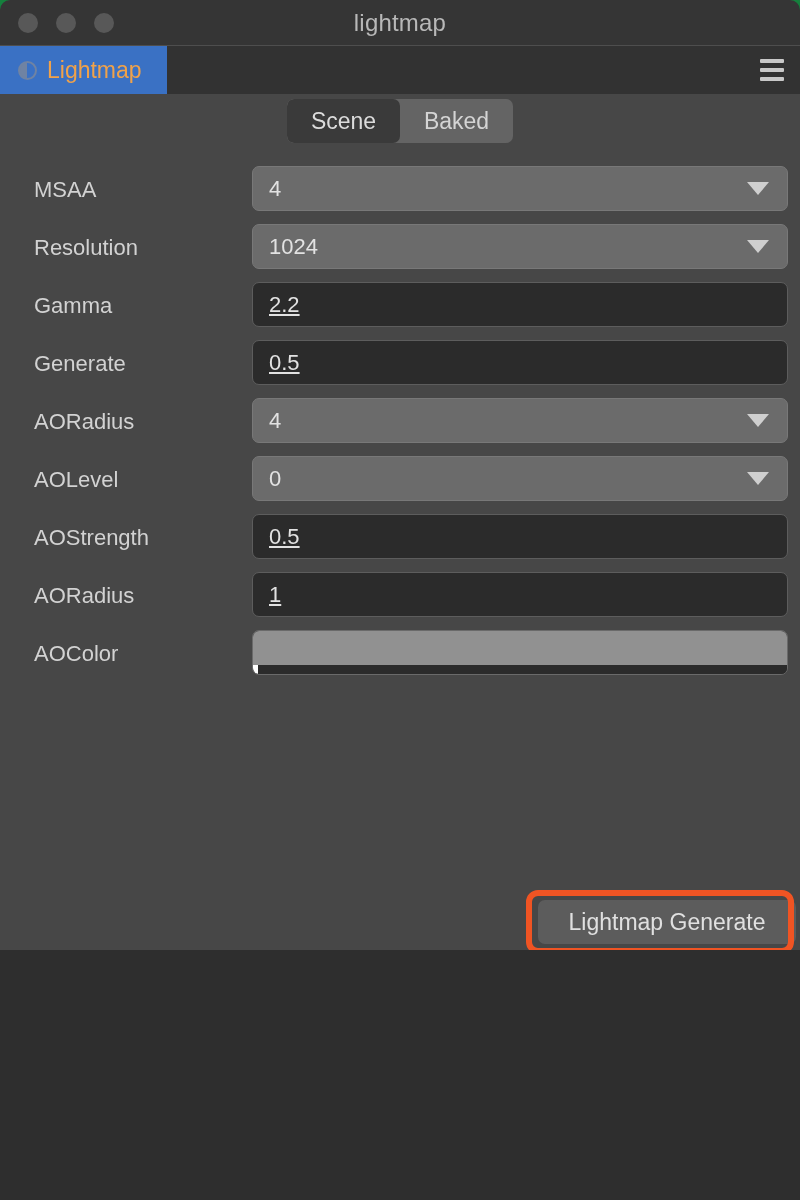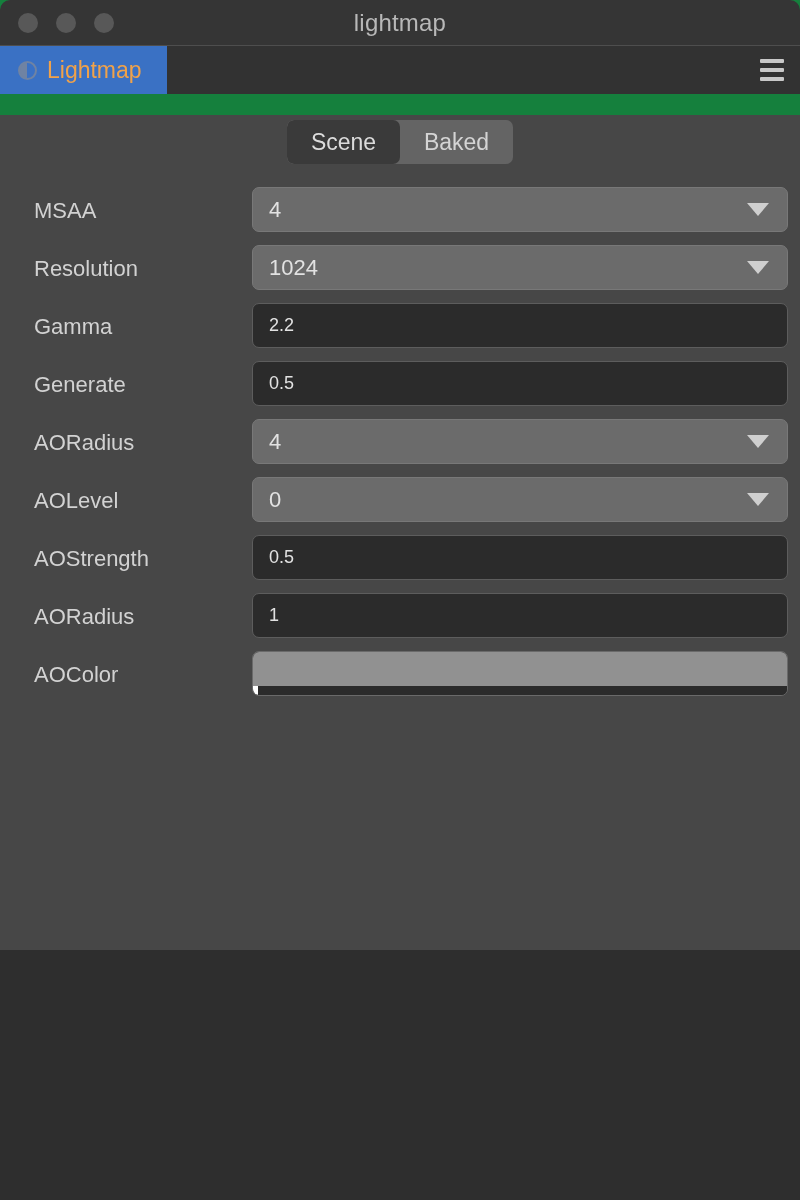--- a/index.html
+++ b/index.html
@@ -50,21 +50,20 @@
     width:56px; display:flex; flex-direction:column;
     justify-content:center; align-items:center; gap:5px;
     cursor:pointer;
   }
   .hamburger span { display:block; width:24px; height:4px; background:#c8c8c8; border-radius:1px; }
 
   
   .panel {
     position:absolute; left:0; top:94px; width:800px; height:856px;
     background:#474747;
-    margin-top:21px;
   }
 
   
   .segmented {
     position:absolute; left:287px; top:5px;
     width:226px; height:44px;
     background:#646464; border-radius:7px;
     display:flex; overflow:hidden;
   }
   .seg {
@@ -94,21 +93,21 @@
   .caret {
     width:0; height:0; margin-right:18px;
     border-left:11px solid transparent; border-right:11px solid transparent;
     border-top:13px solid #cfcfcf;
   }
 
   .field.input {
     background:#2b2b2b; border:1px solid #5d5d5d;
     display:flex; align-items:center; cursor:text;
   }
-  .field.input .val { font-size:18px; color:#e2e2e2; padding-left:16px; }
+  .field.input .val { font-size:22px; color:#e2e2e2; padding-left:16px;text-decoration:underline; }
 
   .field.color {
     background:#2b2b2b; border:1px solid #6a6a6a;
     overflow:hidden; cursor:pointer; display:flex; flex-direction:column;
   }
   .color-swatch { flex:1 1 auto; background:#919191; }
   .color-alpha { height:9px; background:#2b2b2b; position:relative; }
   .color-alpha::before {
     content:""; position:absolute; left:0; top:0; width:5px; height:9px; background:#ffffff;
   }
@@ -235,18 +234,22 @@
       <div class="row">
         <div class="row-label">AOColor</div>
         <div class="field color">
           <div class="color-swatch" style="background: rgb(145, 145, 145);"></div>
           <div class="color-alpha"></div>
         </div>
       </div>
 
     </div>
 
+    <div class="gen-wrap">
+      <div class="gen-button">Lightmap Generate</div>
+      <div class="gen-highlight"></div>
+    </div>
 
   </div>
 
   <div class="bottom"></div>
 
 </div>
 
 </body></html>

